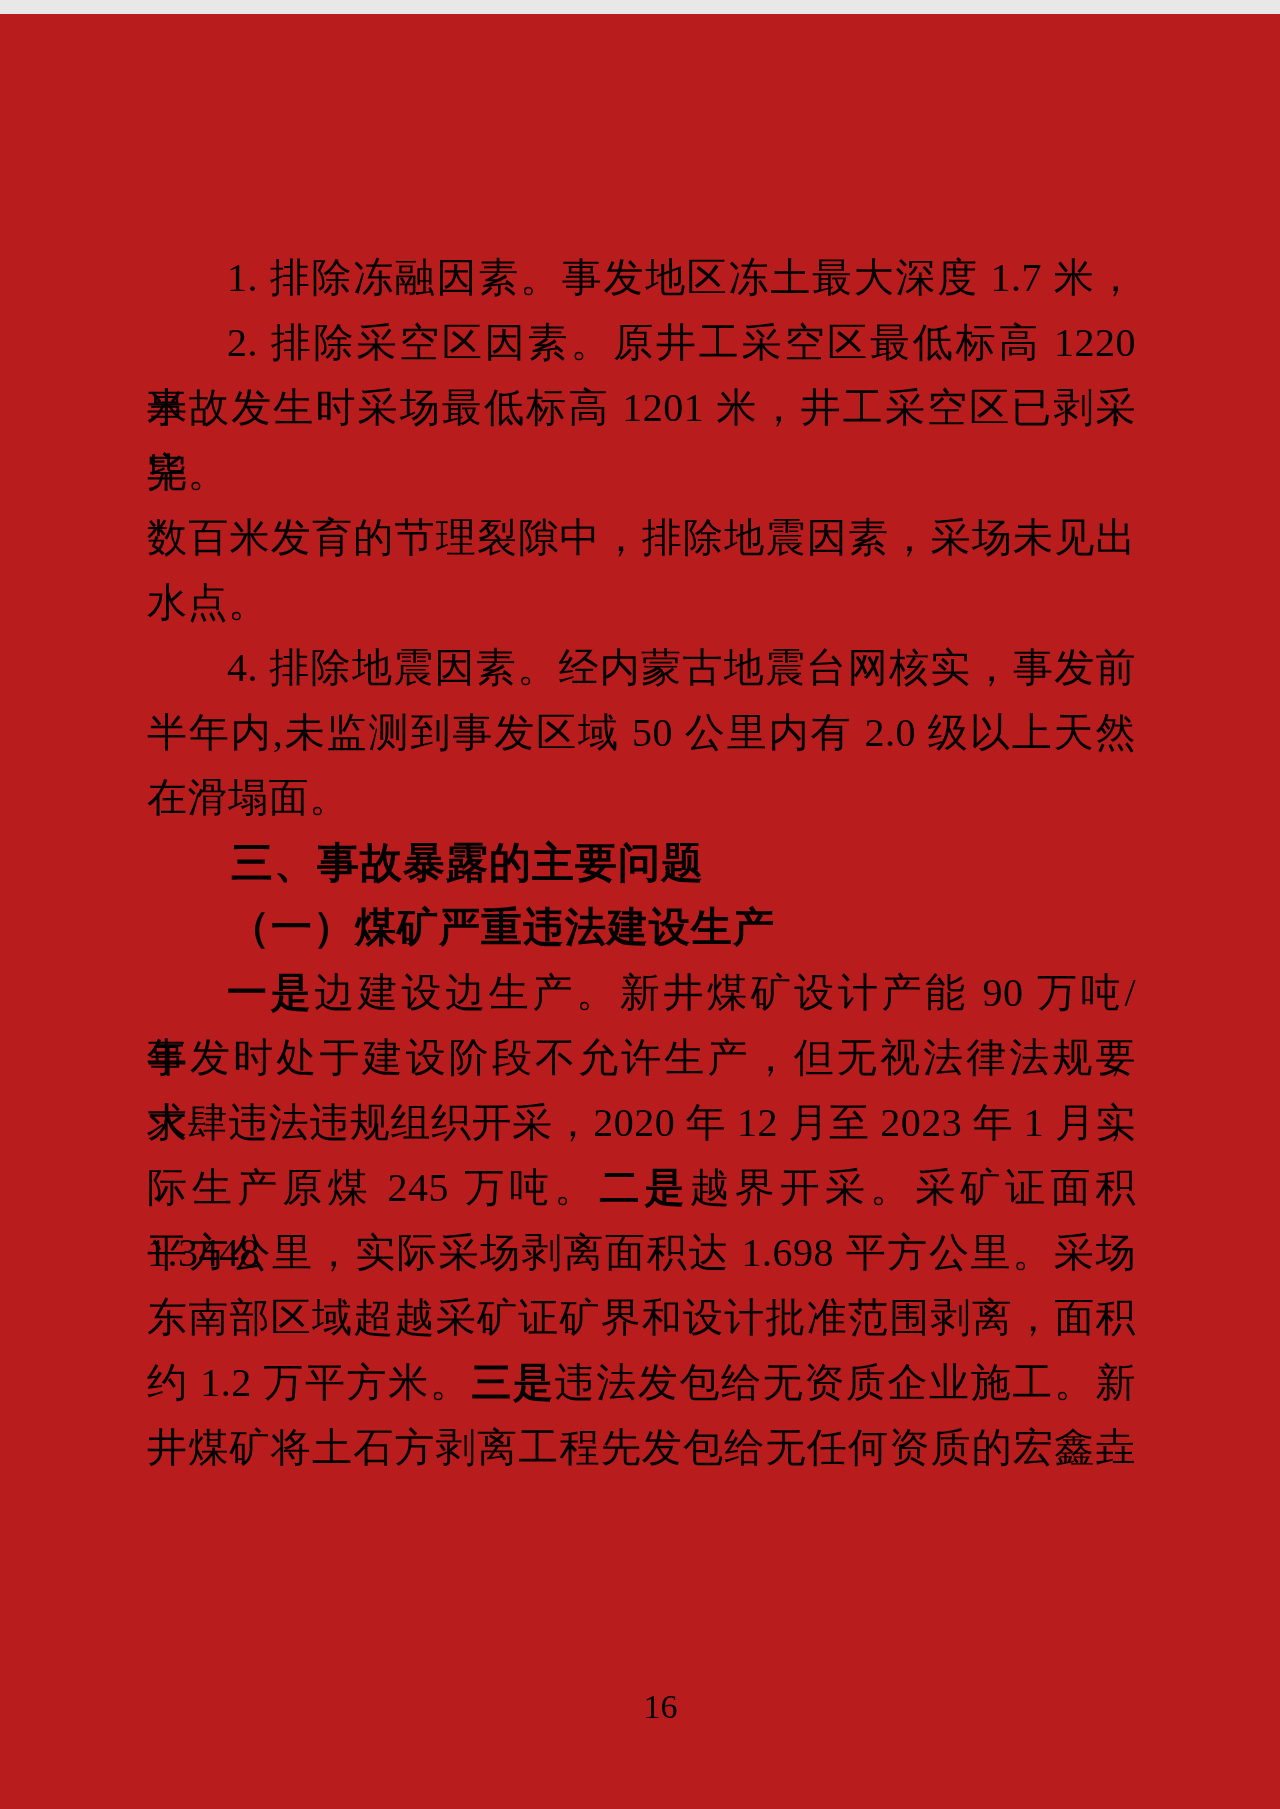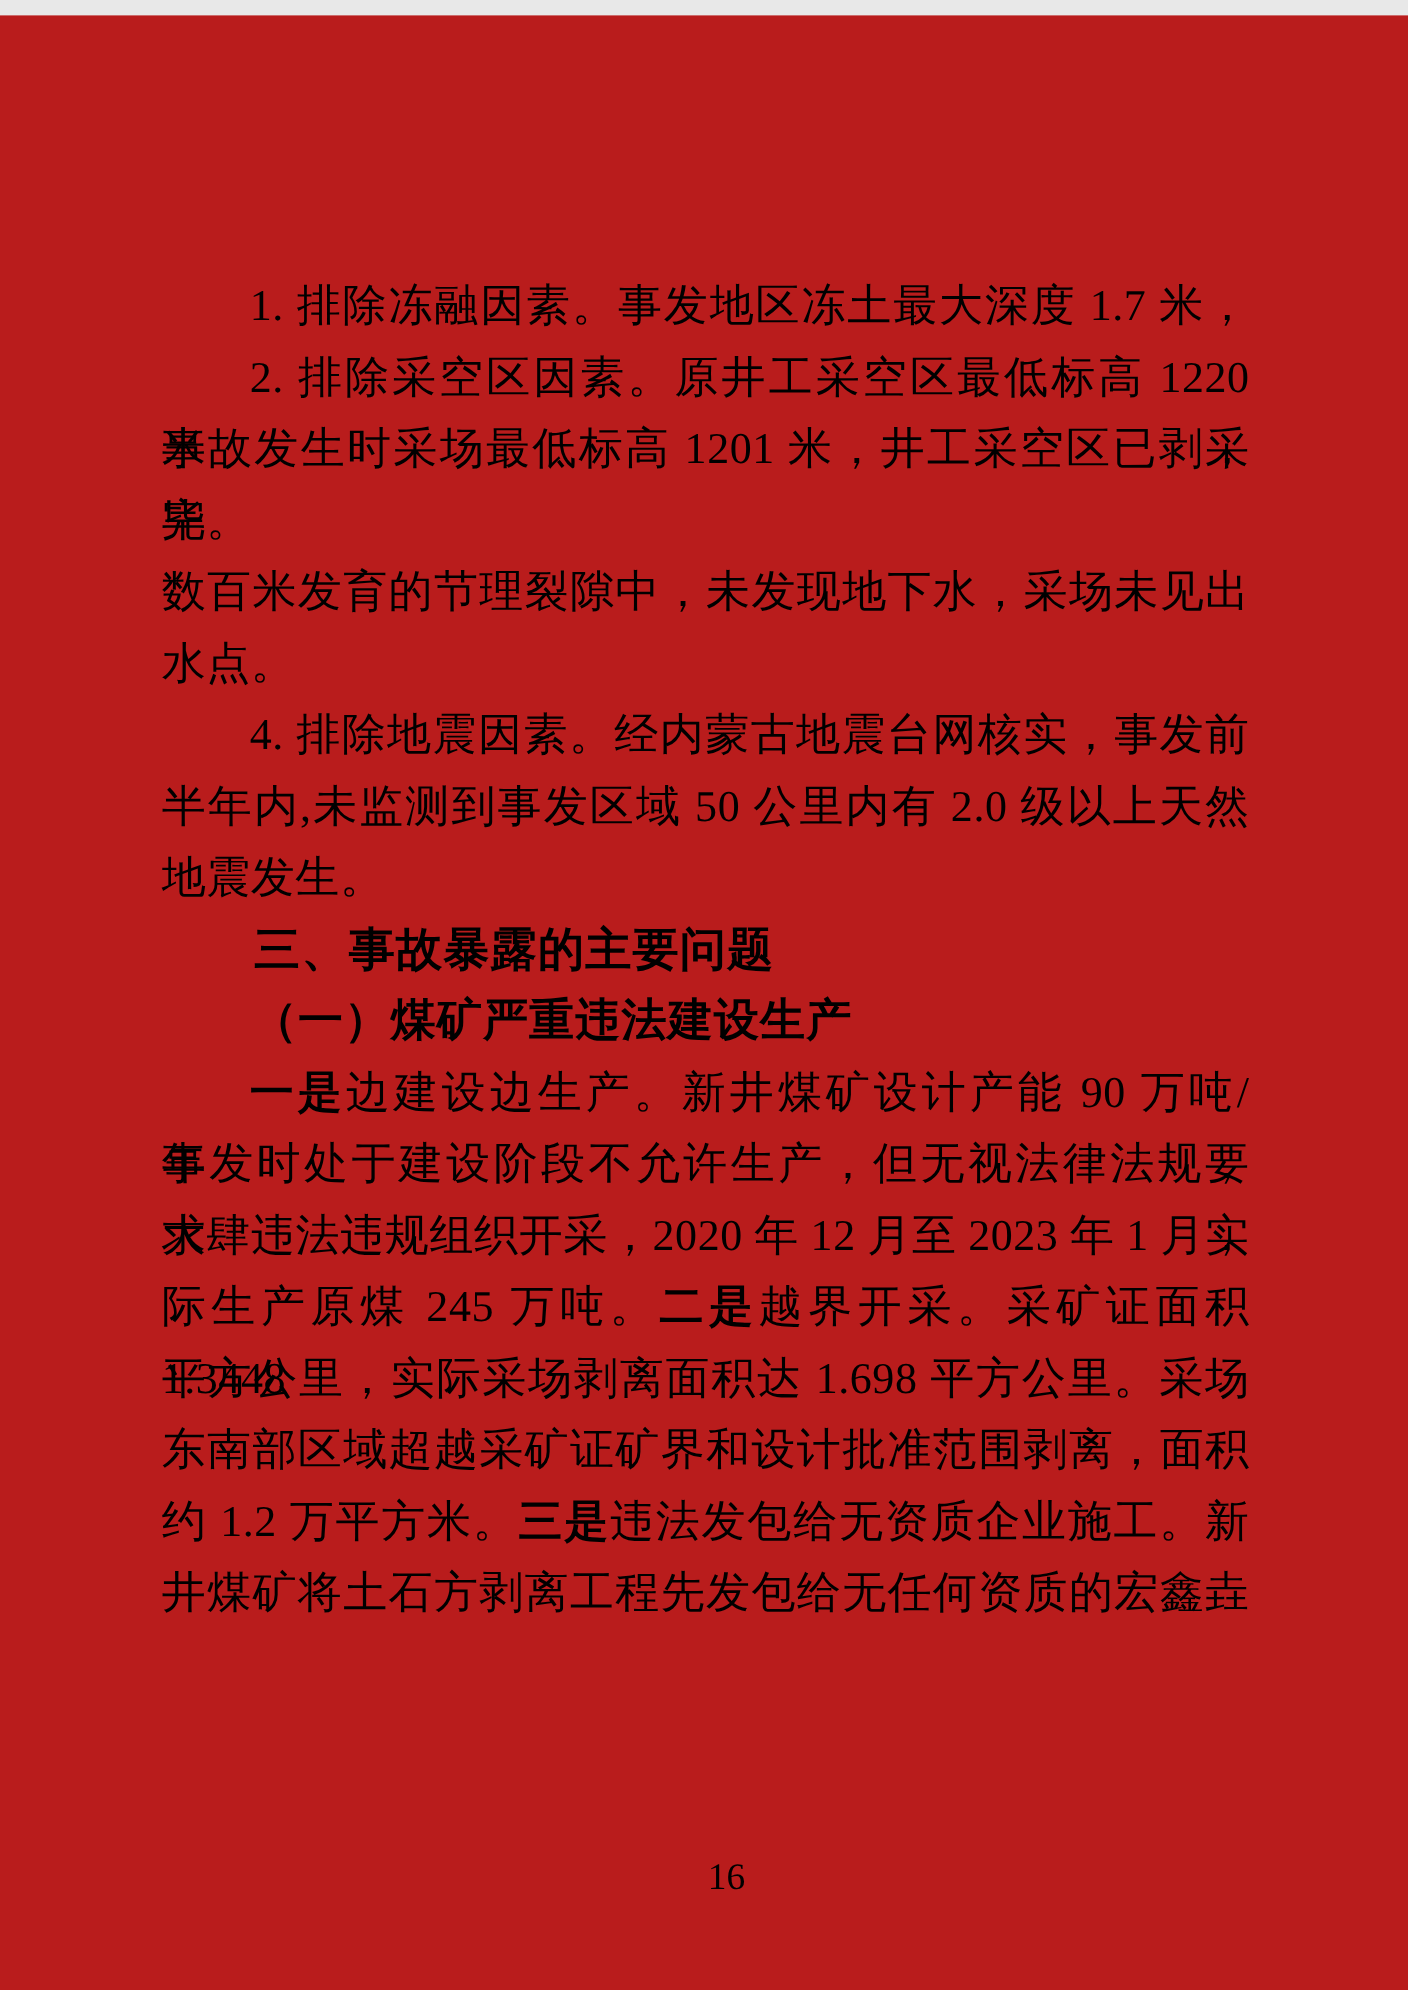--- a/index.html
+++ b/index.html
@@ -67,25 +67,25 @@
 </style>
 </head>
 <body>
 
 <div class="page">
   <main class="doc" id="doc-body">
       <div class="line body ind j"><span class="seg">1. 排除冻融因素。事发地区冻土最大深度 1.7 米，</span></div>
       <div class="line body ind j"><span class="seg">2. 排除采空区因素。原井工采空区最低标高 1220 米，</span></div>
       <div class="line body j"><span class="seg">事故发生时采场最低标高 1201 米，井工采空区已剥采完</span></div>
       <div class="line body"><span class="seg">毕。</span></div>
-      <div class="line body j"><span class="seg">数百米发育的节理裂隙中，未发现地下水，采场未见出</span></div>
+      <div class="line body j"><span class="seg">数百米发育的节理裂隙中，排除地震因素，采场未见出</span></div>
       <div class="line body"><span class="seg">水点。</span></div>
       <div class="line body ind j"><span class="seg">4. 排除地震因素。经内蒙古地震台网核实，事发前</span></div>
       <div class="line body j"><span class="seg">半年内,未监测到事发区域 50 公里内有 2.0 级以上天然</span></div>
-      <div class="line body"><span class="seg">地震发生。</span></div>
+      <div class="line body"><span class="seg">在滑塌面。</span></div>
       <div class="line h1 ind"><span class="seg">三、事故暴露的主要问题</span></div>
       <div class="line h2 ind"><span class="seg">（一）煤矿严重违法建设生产</span></div>
       <div class="line body ind j"><span class="seg b">一是</span><span class="seg">边建设边生产。新井煤矿设计产能 90 万吨/年，</span></div>
       <div class="line body j"><span class="seg">事发时处于建设阶段不允许生产，但无视法律法规要求，</span></div>
       <div class="line body j"><span class="seg">大肆违法违规组织开采，2020 年 12 月至 2023 年 1 月实</span></div>
       <div class="line body j"><span class="seg">际生产原煤 245 万吨。</span><span class="seg b">二是</span><span class="seg">越界开采。采矿证面积 1.3448</span></div>
       <div class="line body j"><span class="seg">平方公里，实际采场剥离面积达 1.698 平方公里。采场</span></div>
       <div class="line body j"><span class="seg">东南部区域超越采矿证矿界和设计批准范围剥离，面积</span></div>
       <div class="line body j"><span class="seg">约 1.2 万平方米。</span><span class="seg b">三是</span><span class="seg">违法发包给无资质企业施工。新</span></div>
       <div class="line body j"><span class="seg">井煤矿将土石方剥离工程先发包给无任何资质的宏鑫垚</span></div>

